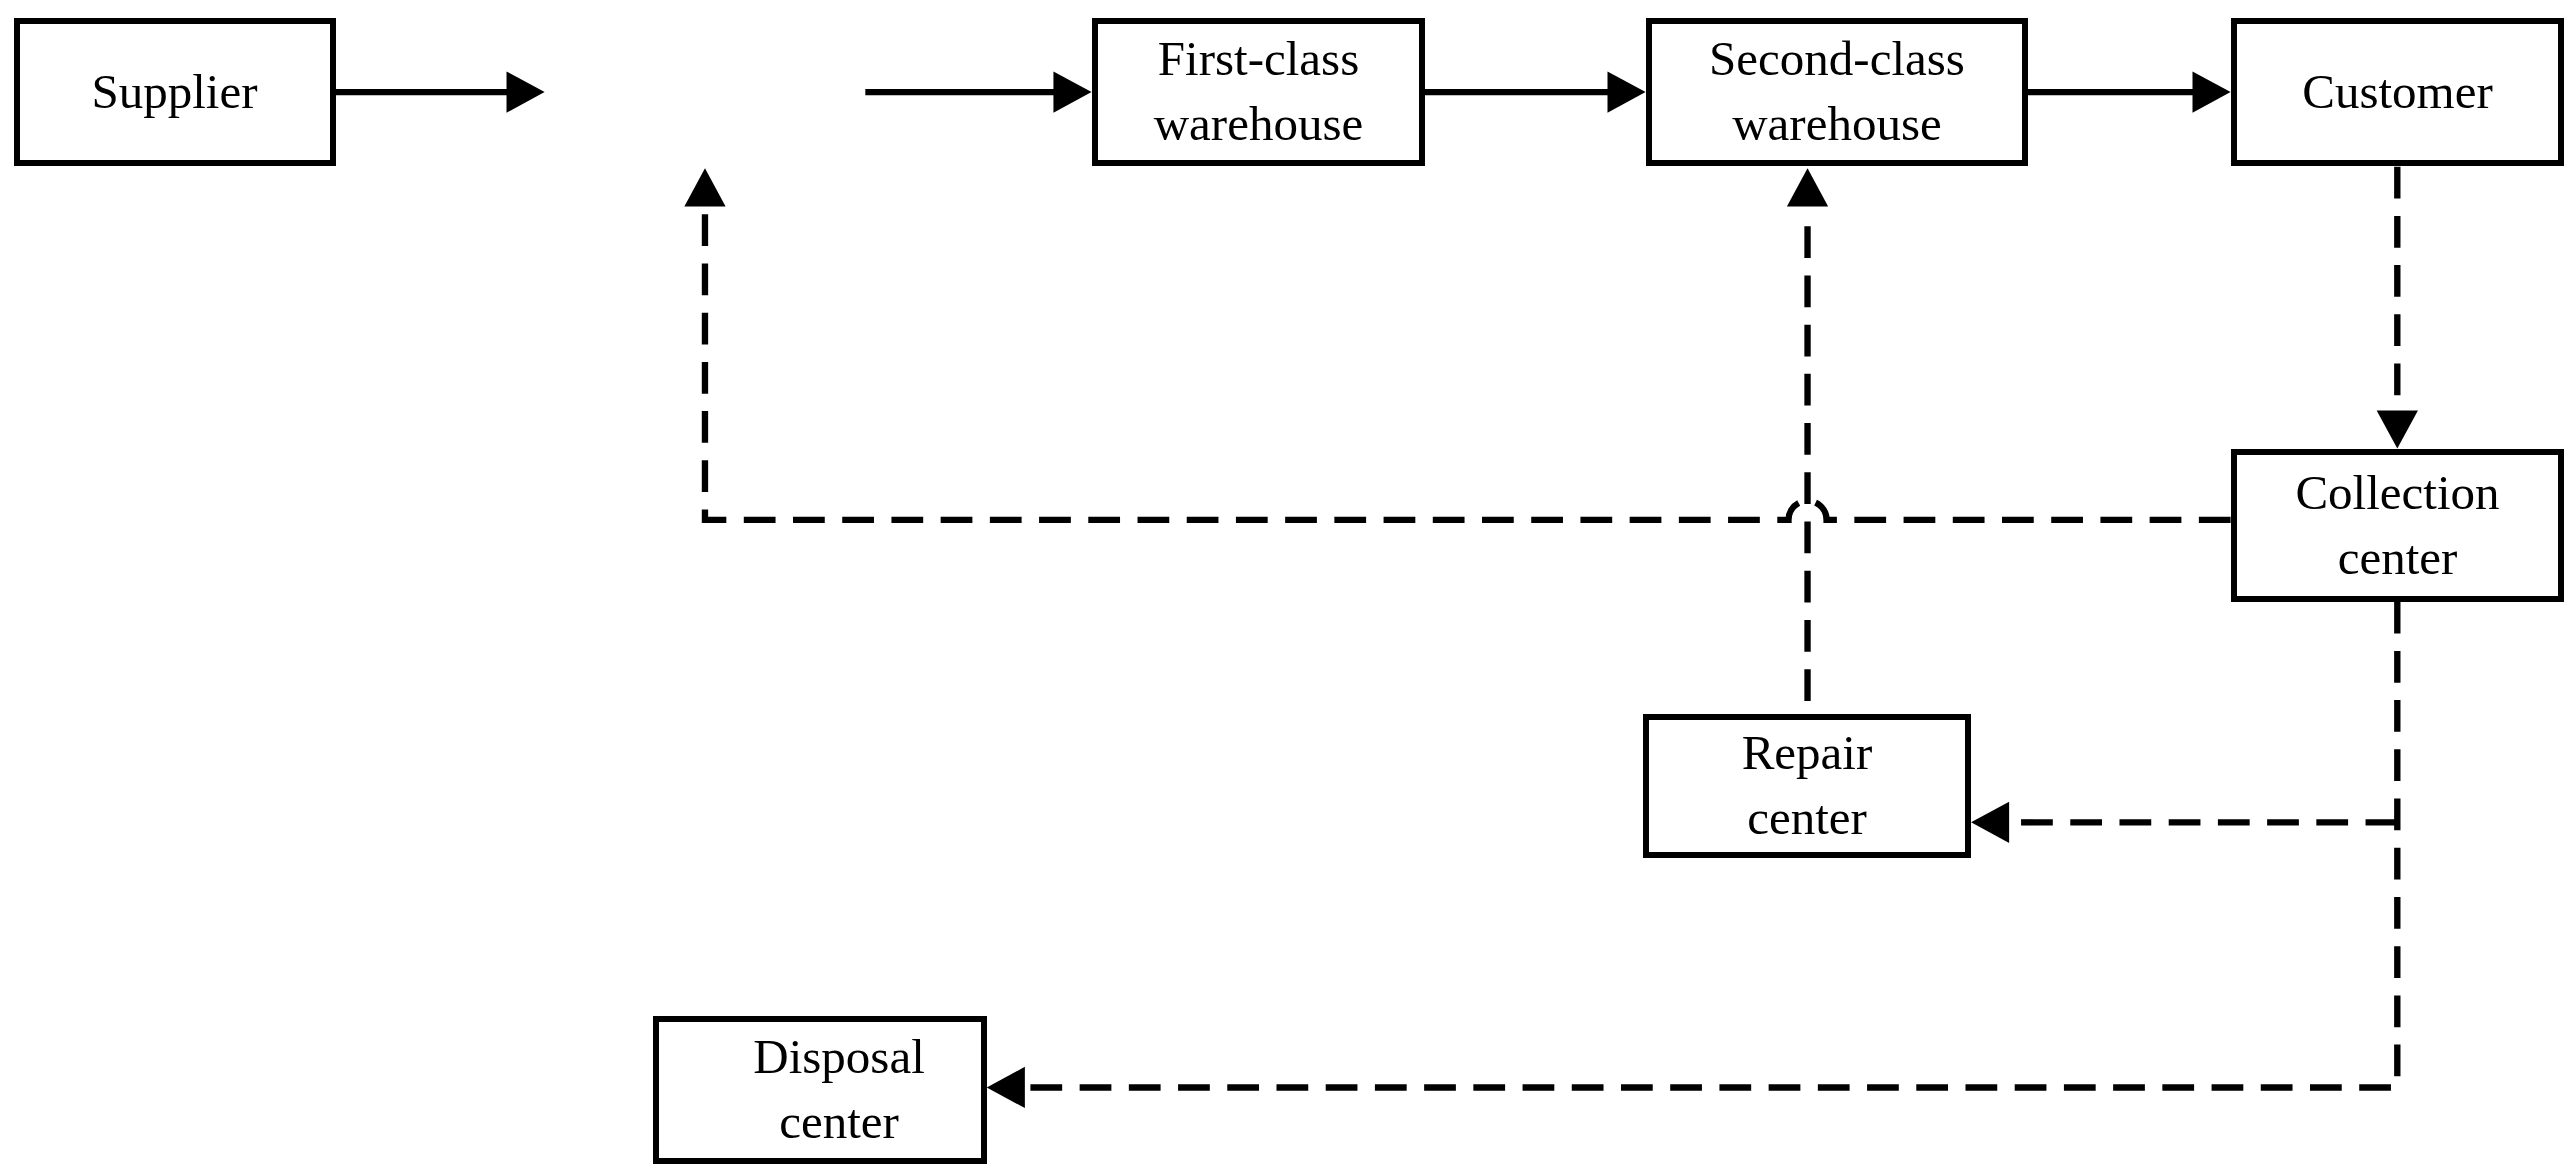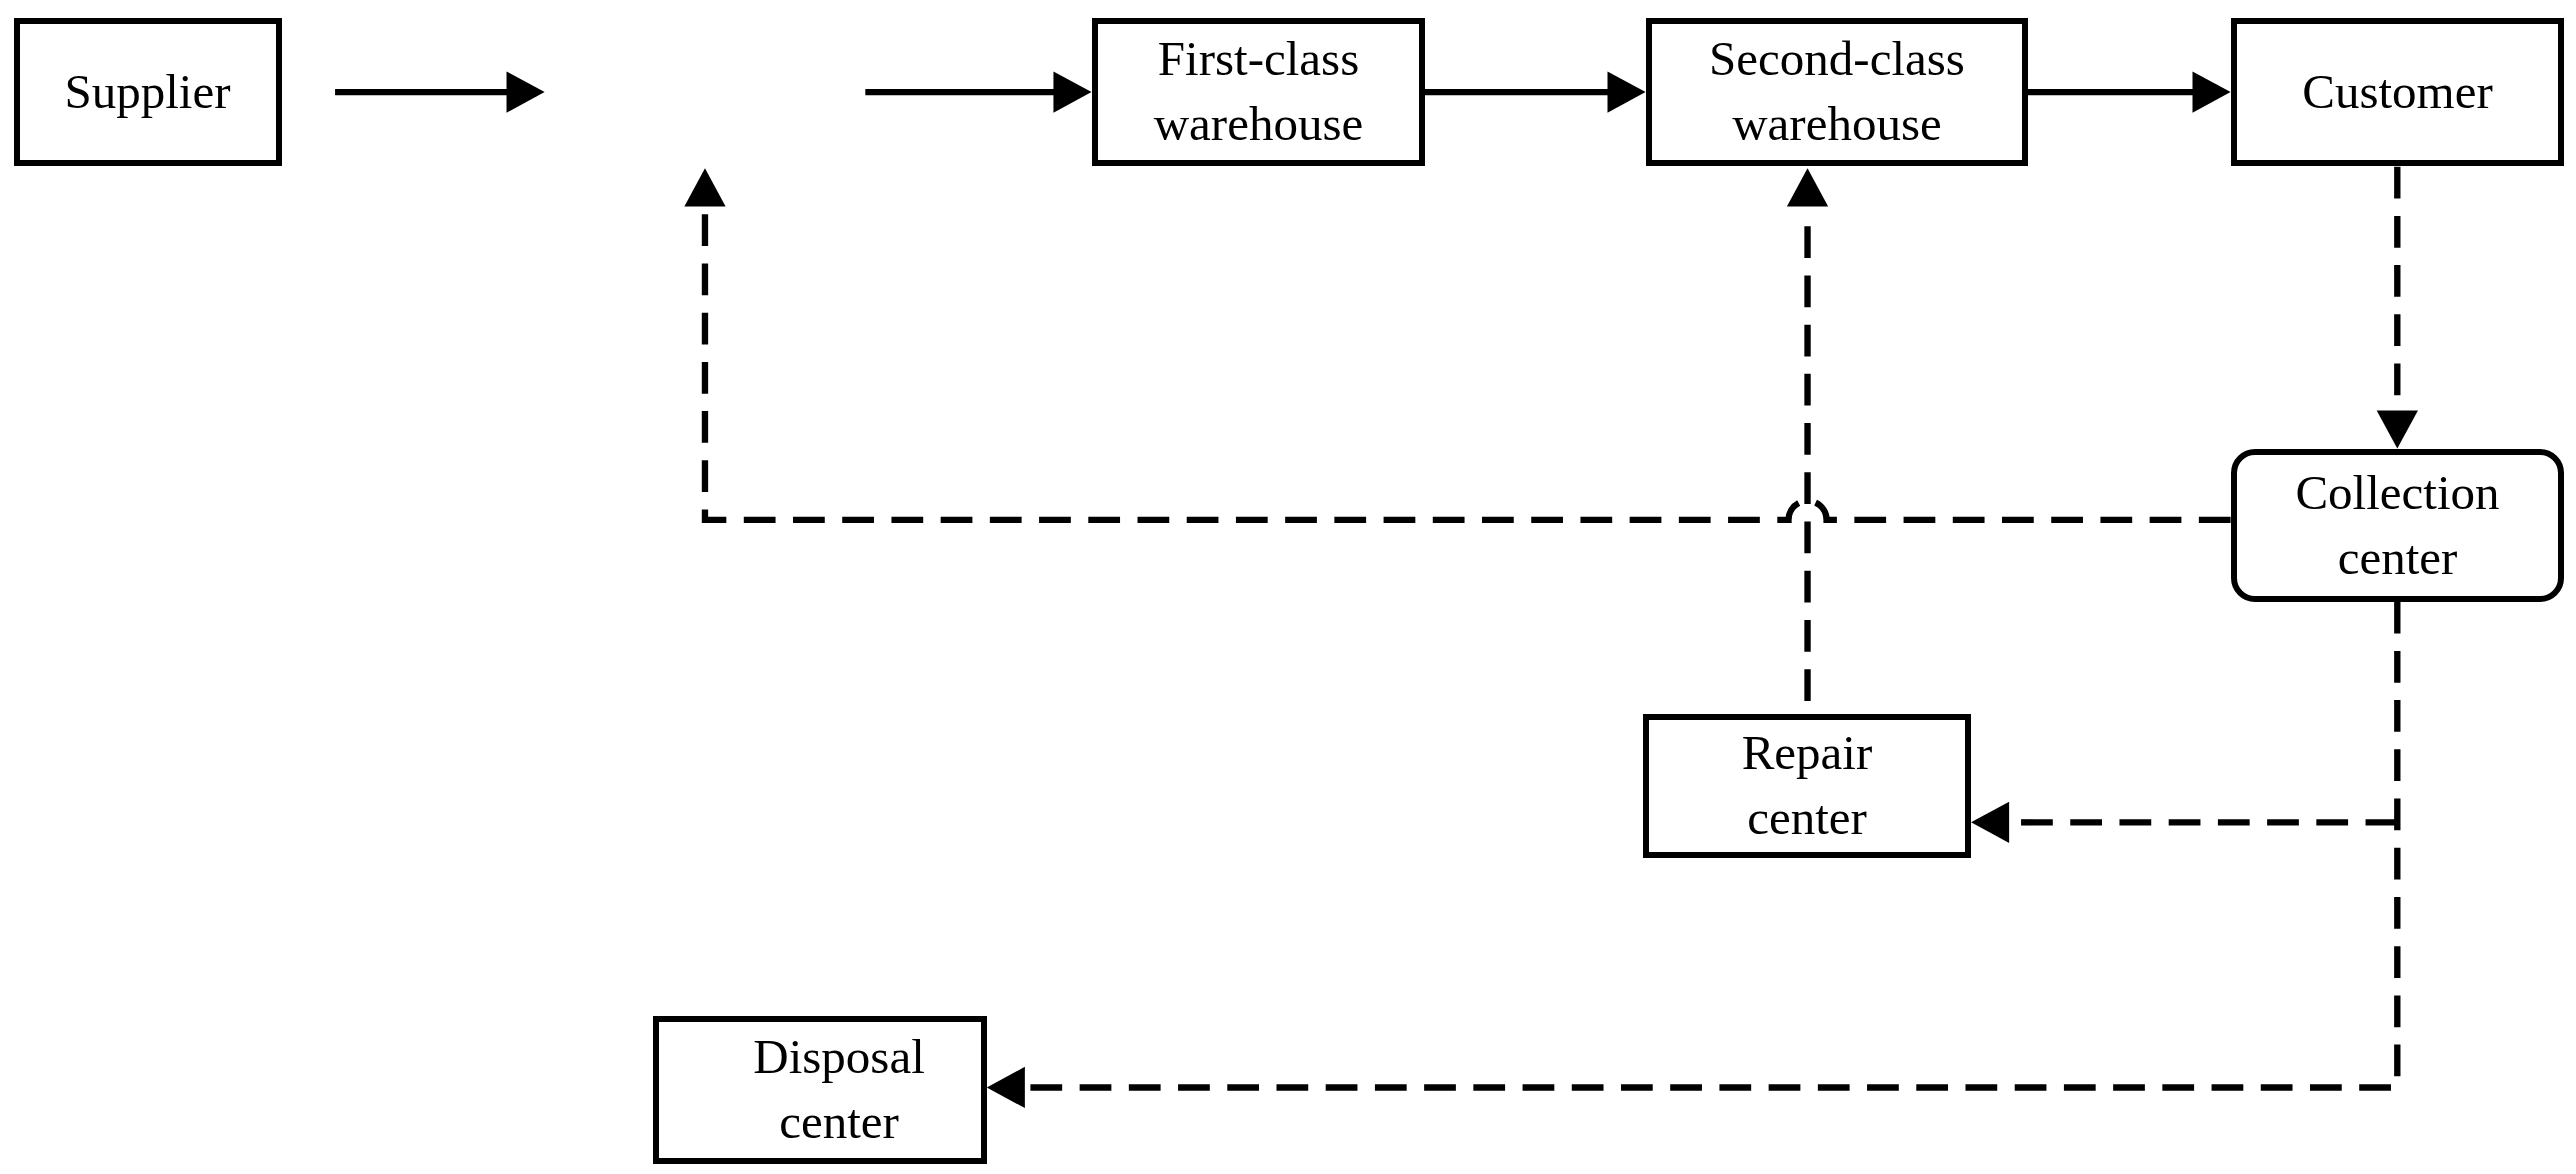--- a/index.html
+++ b/index.html
@@ -32,26 +32,26 @@
     justify-content: center;
   }
   .node .lbl {
     font-size: 49px;
     line-height: 1.32;
     color: #000000;
     text-align: center;
     white-space: pre-line;
   }
   
-  #n-supplier   { left: 13.5px;   top: 18px;   width: 268px; height: 148px; }
+  #n-supplier   { left: 13.5px;   top: 18px;   width: 322px; height: 148px; }
   #n-plant      { left: 545px;  top: 18px;   width: 321px; height: 148px; }
   #n-first      { left: 1092px; top: 18px;   width: 333px; height: 148px; }
   #n-second     { left: 1646px; top: 18px;   width: 382px; height: 148px; }
   #n-customer   { left: 2231px; top: 18px;   width: 333px; height: 148px; }
-  #n-collection { left: 2231px; top: 449px;  width: 333px; height: 153px; border-radius: 24px; }
+  #n-collection { left: 2231px; top: 449px;  width: 333px; height: 153px; }
   #n-repair     { left: 1643px; top: 714px;  width: 328px; height: 144px; font-family: Liberation Serif, serif; }
   #n-disposal   { left: 653px;  top: 1016px; width: 334px; height: 148px; padding-left: 38px; }
 
   .wires .s { stroke: #000000; stroke-width: 8; fill: none; }
   .wires .d { stroke: #000000; stroke-width: 8; fill: none; stroke-dasharray: 40 22; }
   .wires .h { fill: #000000; stroke: none; }
 </style>
 </head>
 <body>
 

